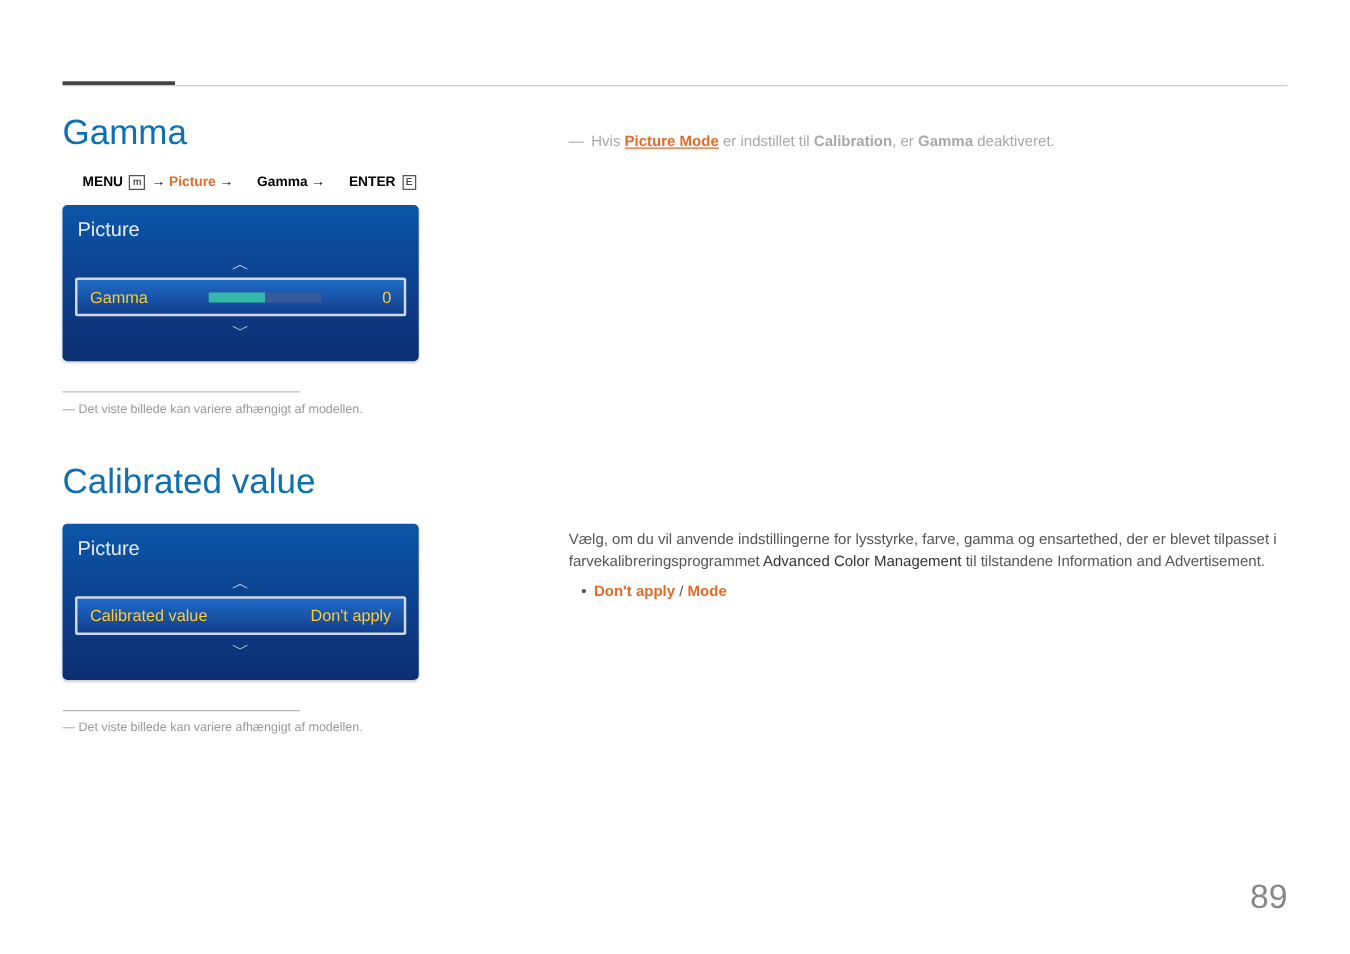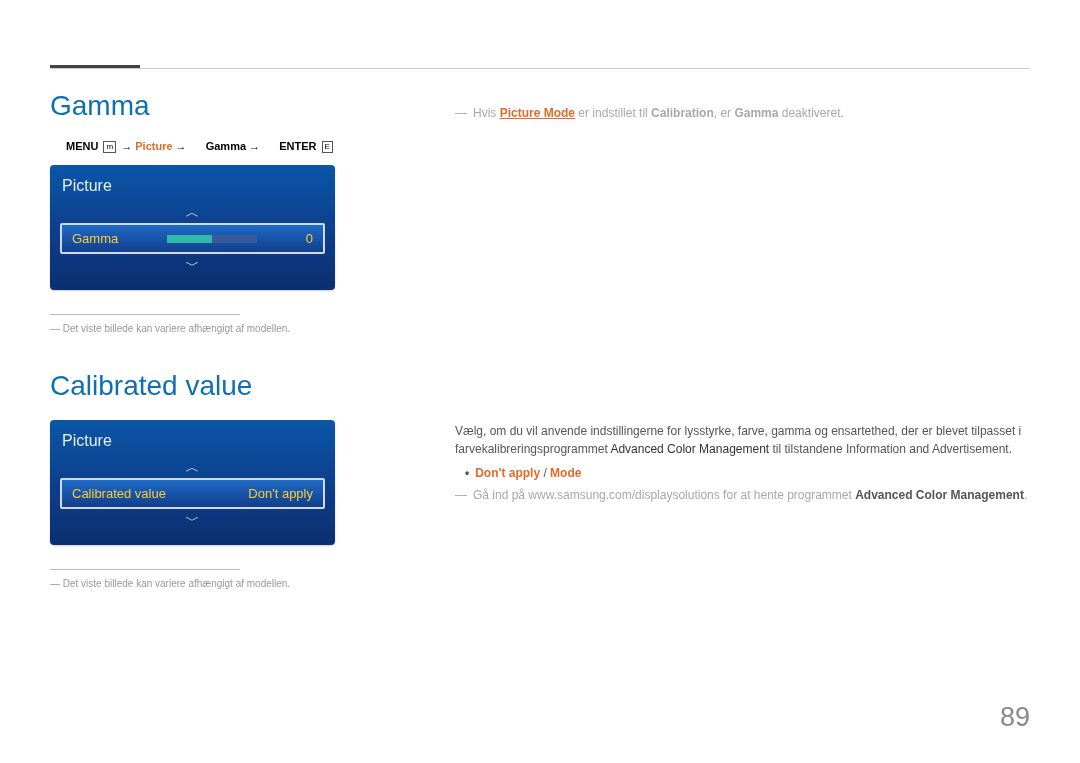--- a/index.html
+++ b/index.html
@@ -210,21 +210,18 @@
       <span class="dash">―</span><span>Hvis </span><span class="accent">Picture Mode</span><span> er indstillet til </span><span class="kw">Calibration</span><span>, er </span><span class="kw">Gamma</span><span> deaktiveret.</span>
     </p>
 
     <div class="section2">
       <p>
         <span>Vælg, om du vil anvende indstillingerne for lysstyrke, farve, gamma og ensartethed, der er blevet tilpasset i farvekalibreringsprogrammet </span><span class="kw" style="color:#333;">Advanced Color Management</span><span> til tilstandene Information and Advertisement.</span>
       </p>
       <p class="bullet-line">
         <span class="dot">•</span><span class="accent">Don't apply</span><span> / </span><span class="accent">Mode</span>
       </p>
-      <p class="note-line">
-        <span class="dash">―</span><span>Gå ind på www.samsung.com/displaysolutions for at hente programmet </span><span class="kw" style="color:#555;">Advanced Color Management</span><span>.</span>
-      </p>
     </div>
 
   </div>
 </div>
 
 <div class="page-number">89</div>
 
 </body></html>

